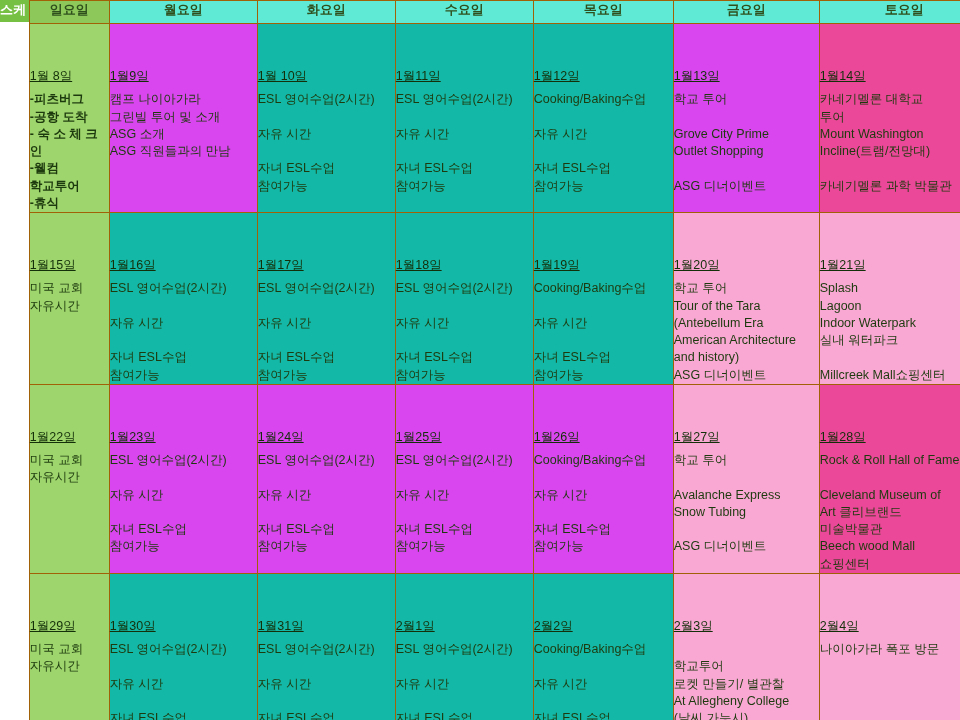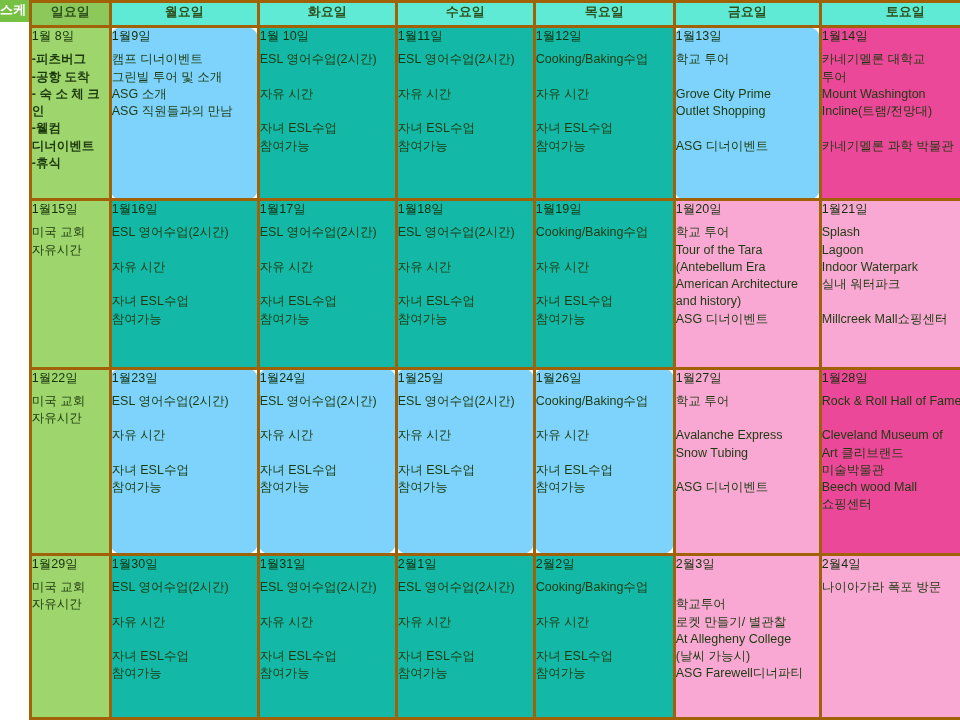--- a/index.html
+++ b/index.html
@@ -30,21 +30,21 @@
     align-items: center;
     justify-content: center;
     letter-spacing: 0.2px;
   }
   table.grid {
     border-collapse: collapse;
     table-layout: fixed;
     width: 960px;
   }
   table.grid td, table.grid th {
-    border: 3px solid #a16207;
+    border: 1px solid #a16207;
     vertical-align: top;
     padding: 0;
   }
   th.dayhead {
     background: #5eead4;
     color: #2f4f1c;
     font-size: 13px;
     font-weight: bold;
     height: 22px;
     text-align: center;
@@ -63,29 +63,31 @@
   col.c6 { width: 170px; }
 
   td.cell {
     padding: 5px 6px 6px 6px;
     font-size: 12.5px;
     line-height: 1.38;
     color: #1d3a0e;
   }
   td.bg-dark   { background: #9ed56c; }
   td.bg-mid    { background: #ec4899; }
-  td.bg-light  { background: #7dd3fc; border-radius: 12px; }
+  td.bg-light  { background: #d946ef; }
   td.bg-pale   { background: #14b8a6; }
   td.bg-white  { background: #f9a8d4; }
 
   .datelbl {
+    text-decoration: underline;
     font-size: 12.5px;
     margin-bottom: 6px;
     display: block;
     color: #14300a;
+    margin-top: 44px;
   }
   .lines {
     white-space: pre-line;
     font-size: 12.5px;
     color: #1d3a0e;
   }
   .lines.bold {
     font-weight: bold;
   }
   td.firstcol {
@@ -127,26 +129,26 @@
     </thead>
     <tbody>
 
       <tr class="r0">
         <td class="cell bg-dark firstcol">
           <span class="datelbl">1월 8일</span>
           <span class="lines bold">-피츠버그
 -공항 도착
 - 숙 소 체 크 인
 -웰컴
-디너이벤트
+학교투어
 -휴식</span>
         </td>
         <td class="cell bg-light">
           <span class="datelbl">1월9일</span>
-          <span class="lines">캠프 디너이벤트
+          <span class="lines">캠프 나이아가라
 그린빌 투어 및 소개
 ASG 소개
 ASG 직원들과의 만남</span>
         </td>
         <td class="cell bg-pale">
           <span class="datelbl">1월 10일</span>
           <span class="lines">ESL 영어수업(2시간)
 
 자유 시간
 

